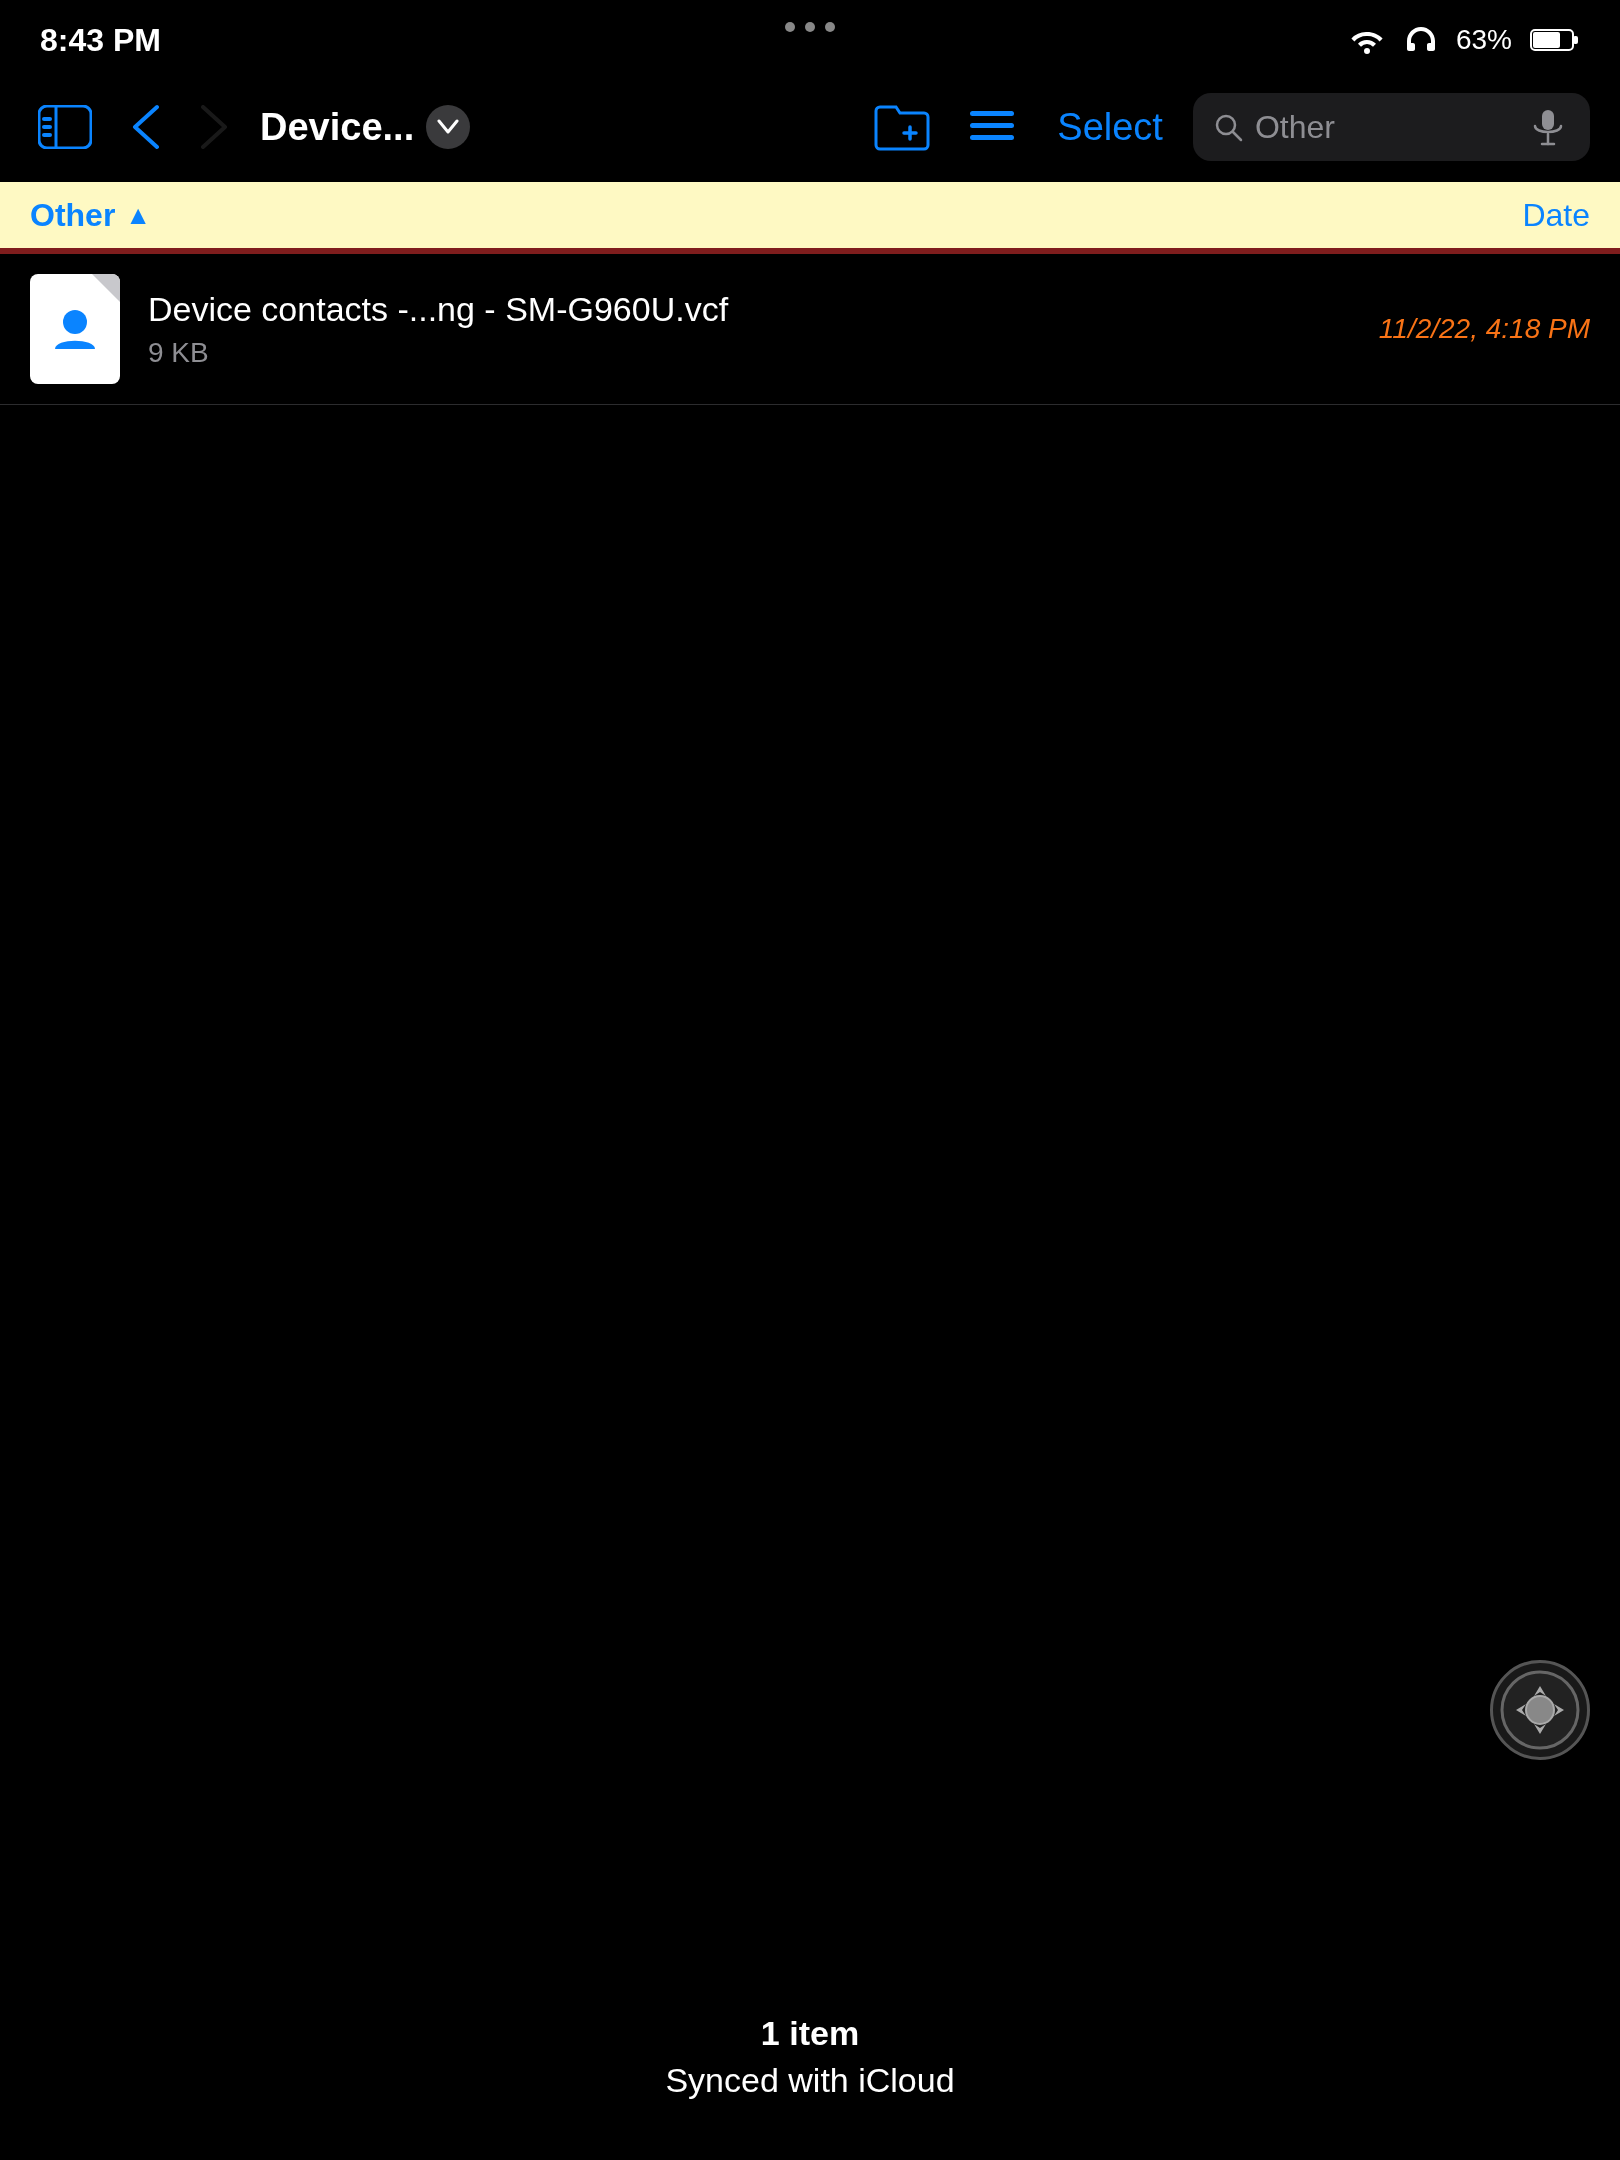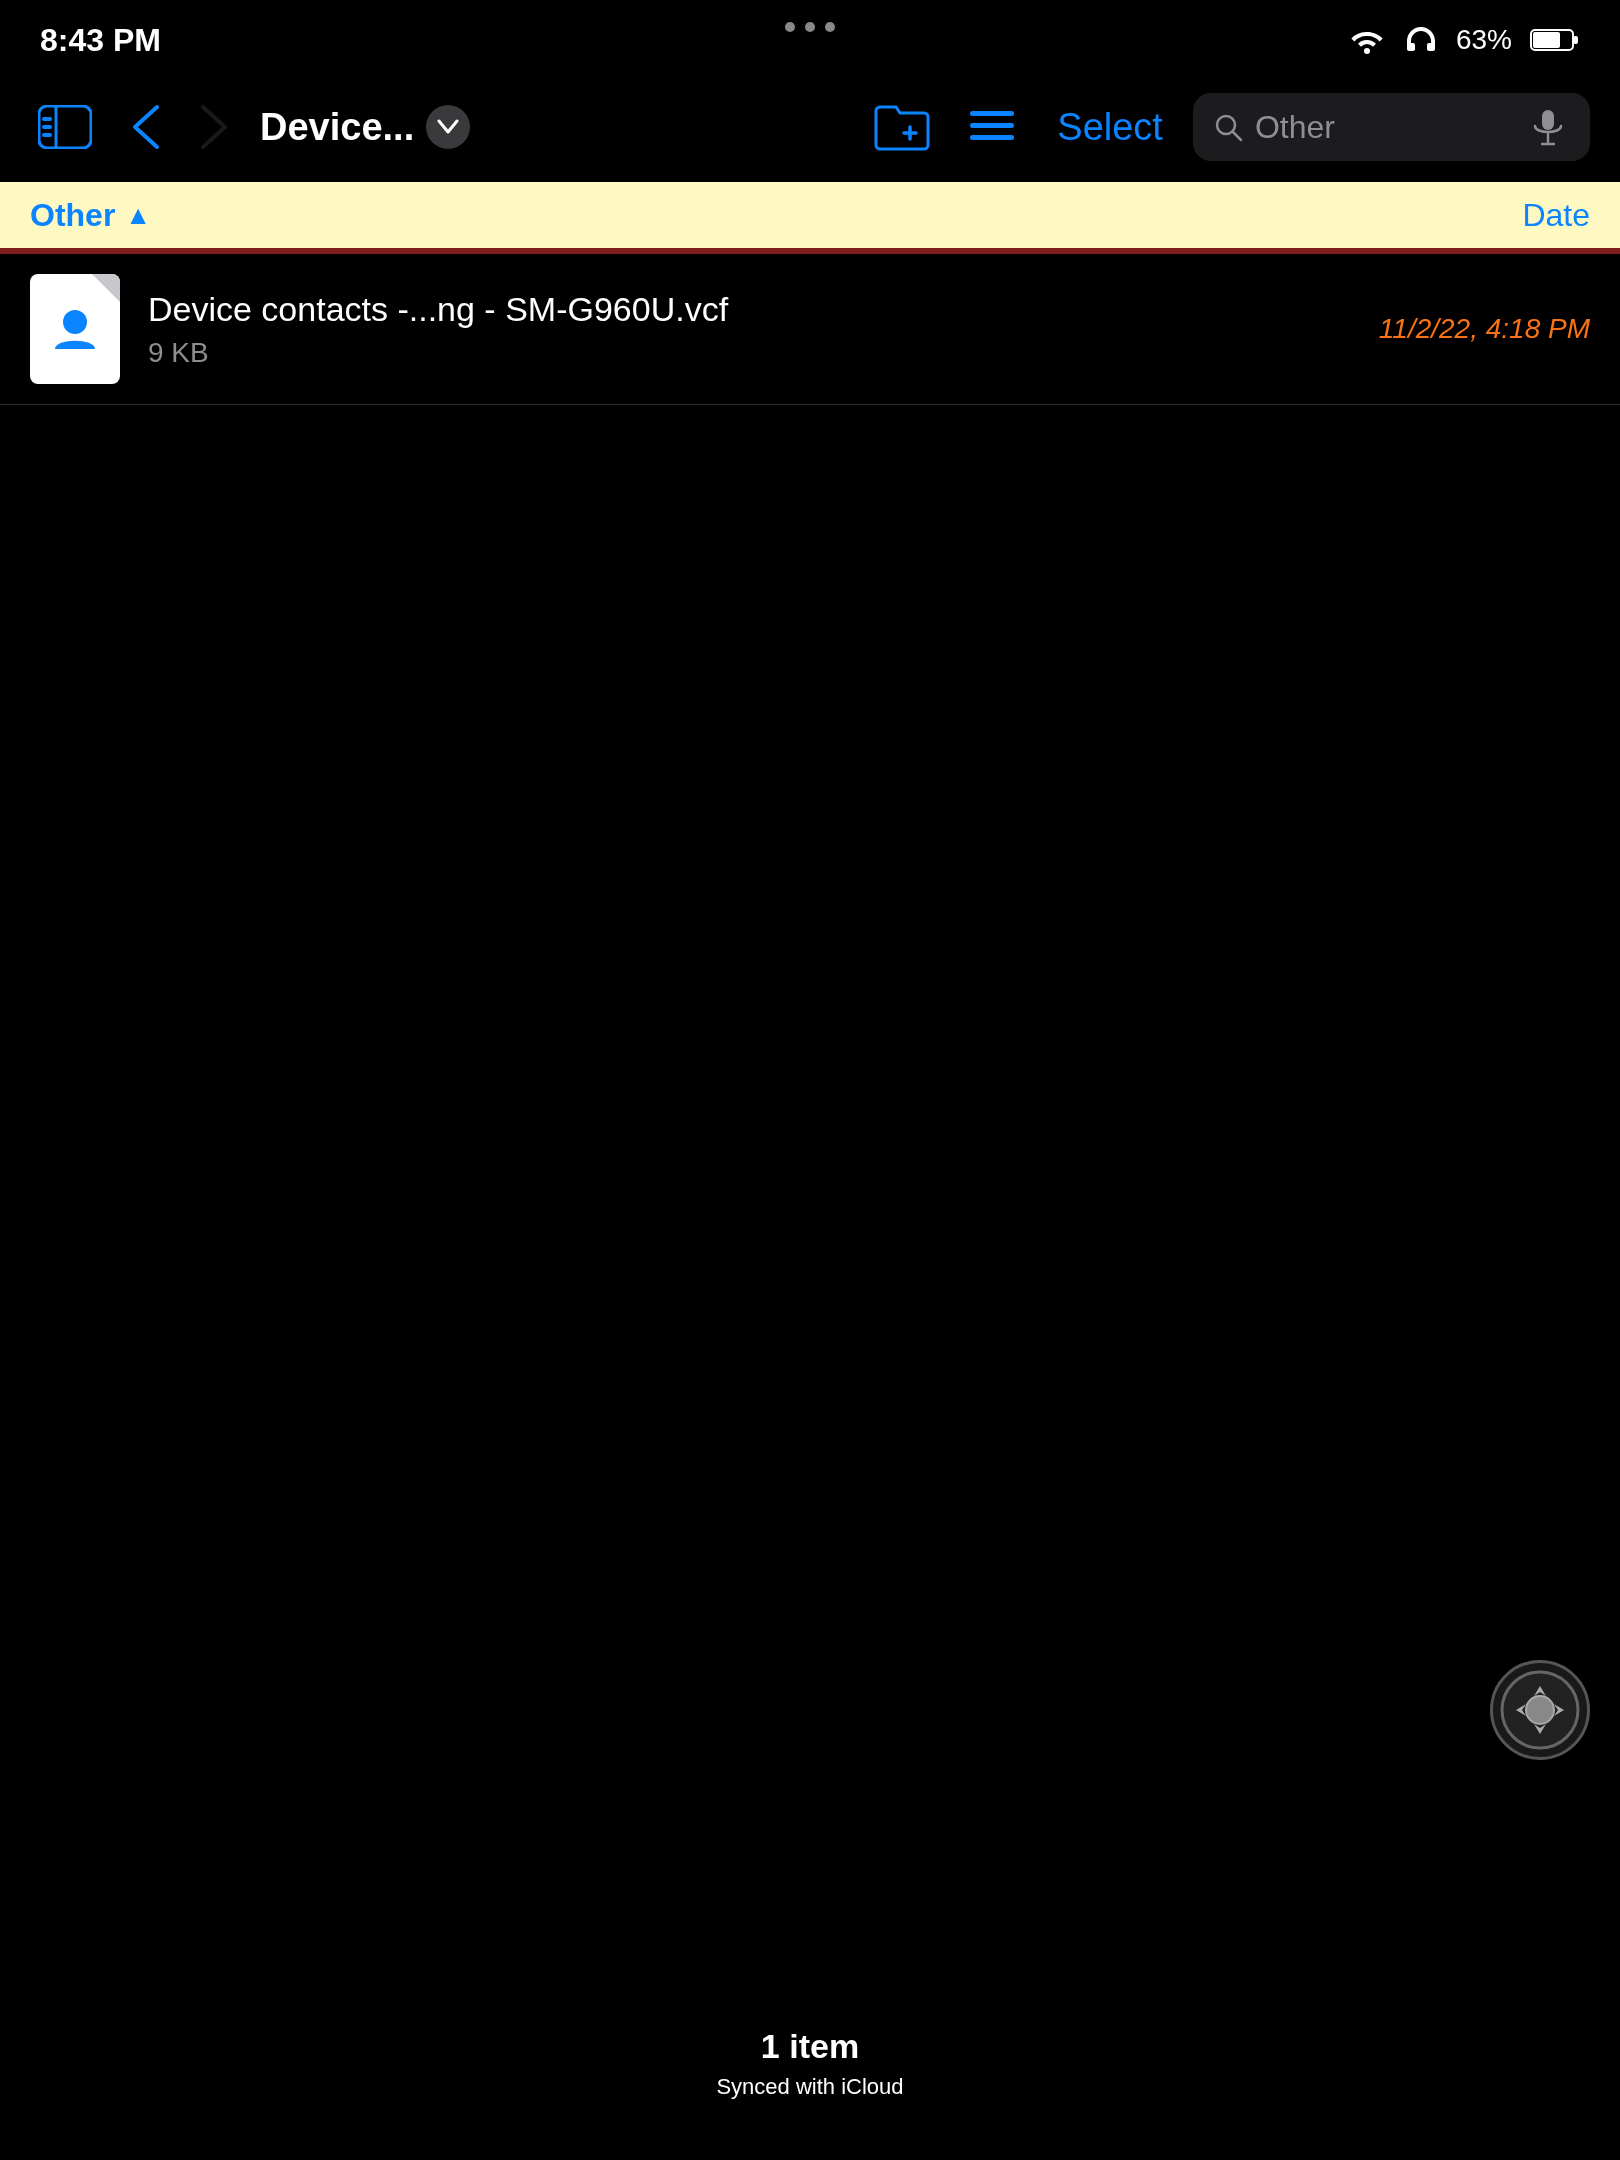--- a/index.html
+++ b/index.html
@@ -294,21 +294,21 @@
     }
 
     .footer-count {
       font-size: 34px;
       font-weight: 700;
       color: #fff;
       margin-bottom: 8px;
     }
 
     .footer-sync {
-      font-size: 22px;
+      font-size: 34px;
       font-weight: 400;
       color: #fff;
     }
 
     svg { display: block; }
   </style>
 </head>
 <body>
 
 <div class="status-bar">

